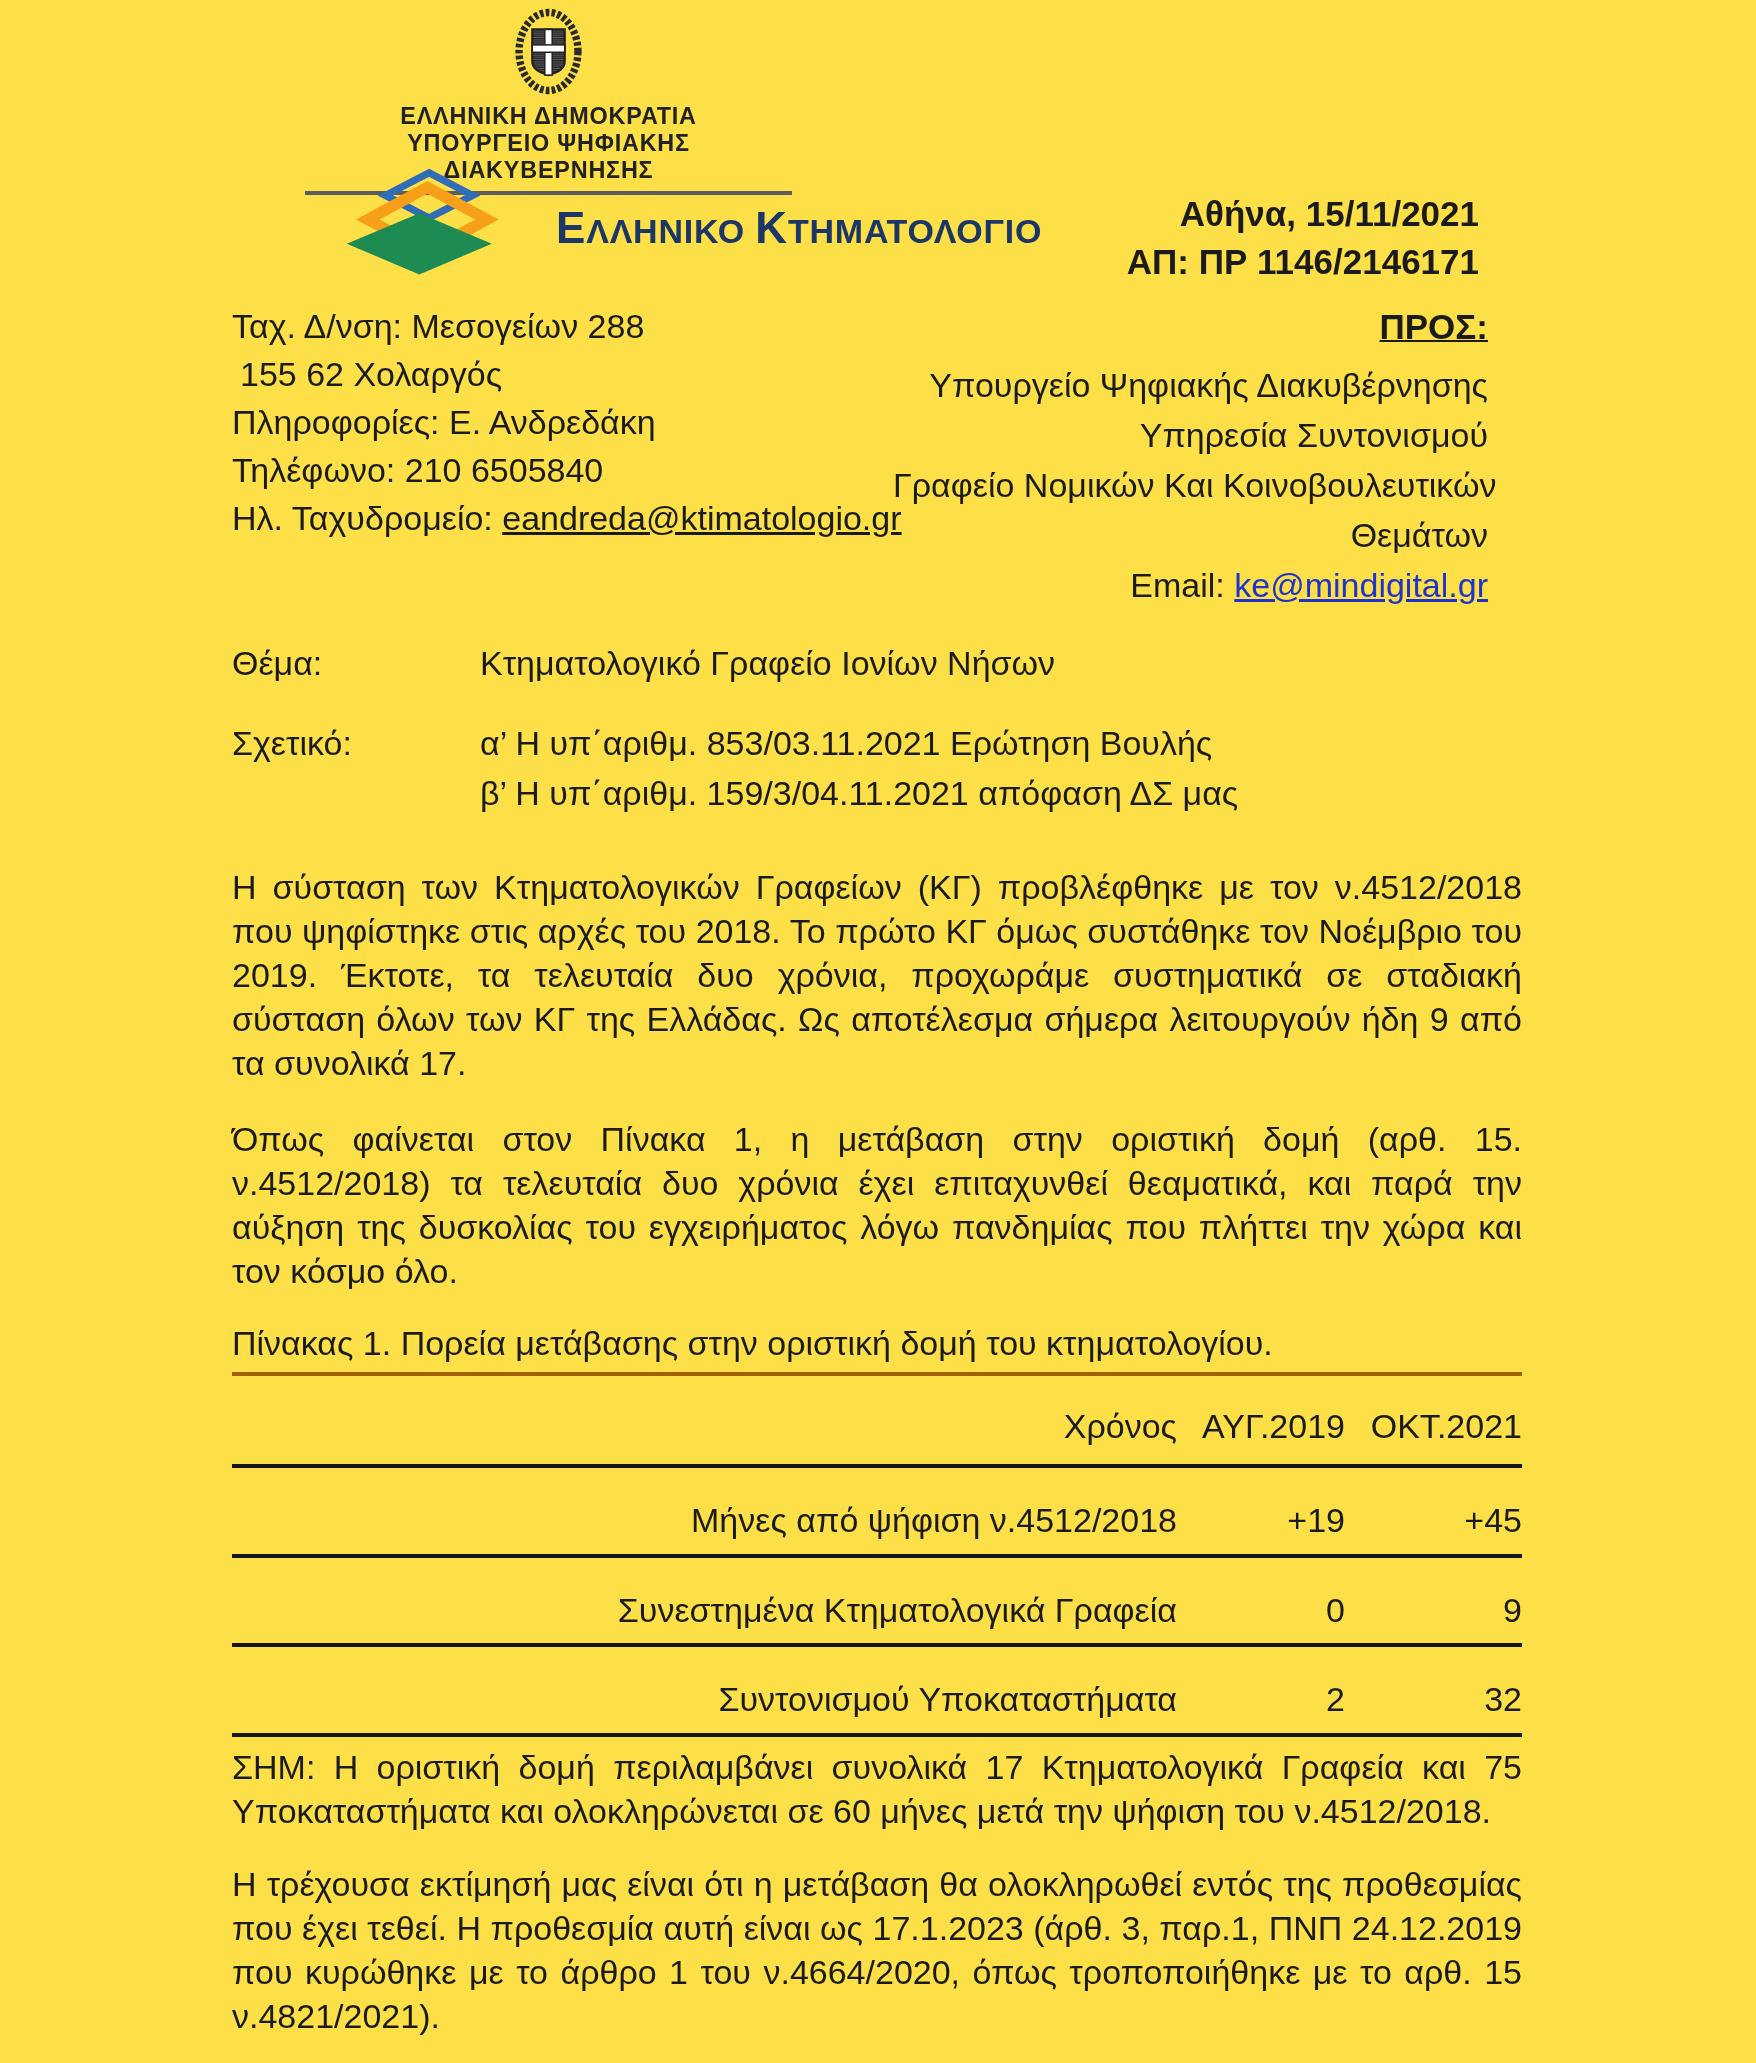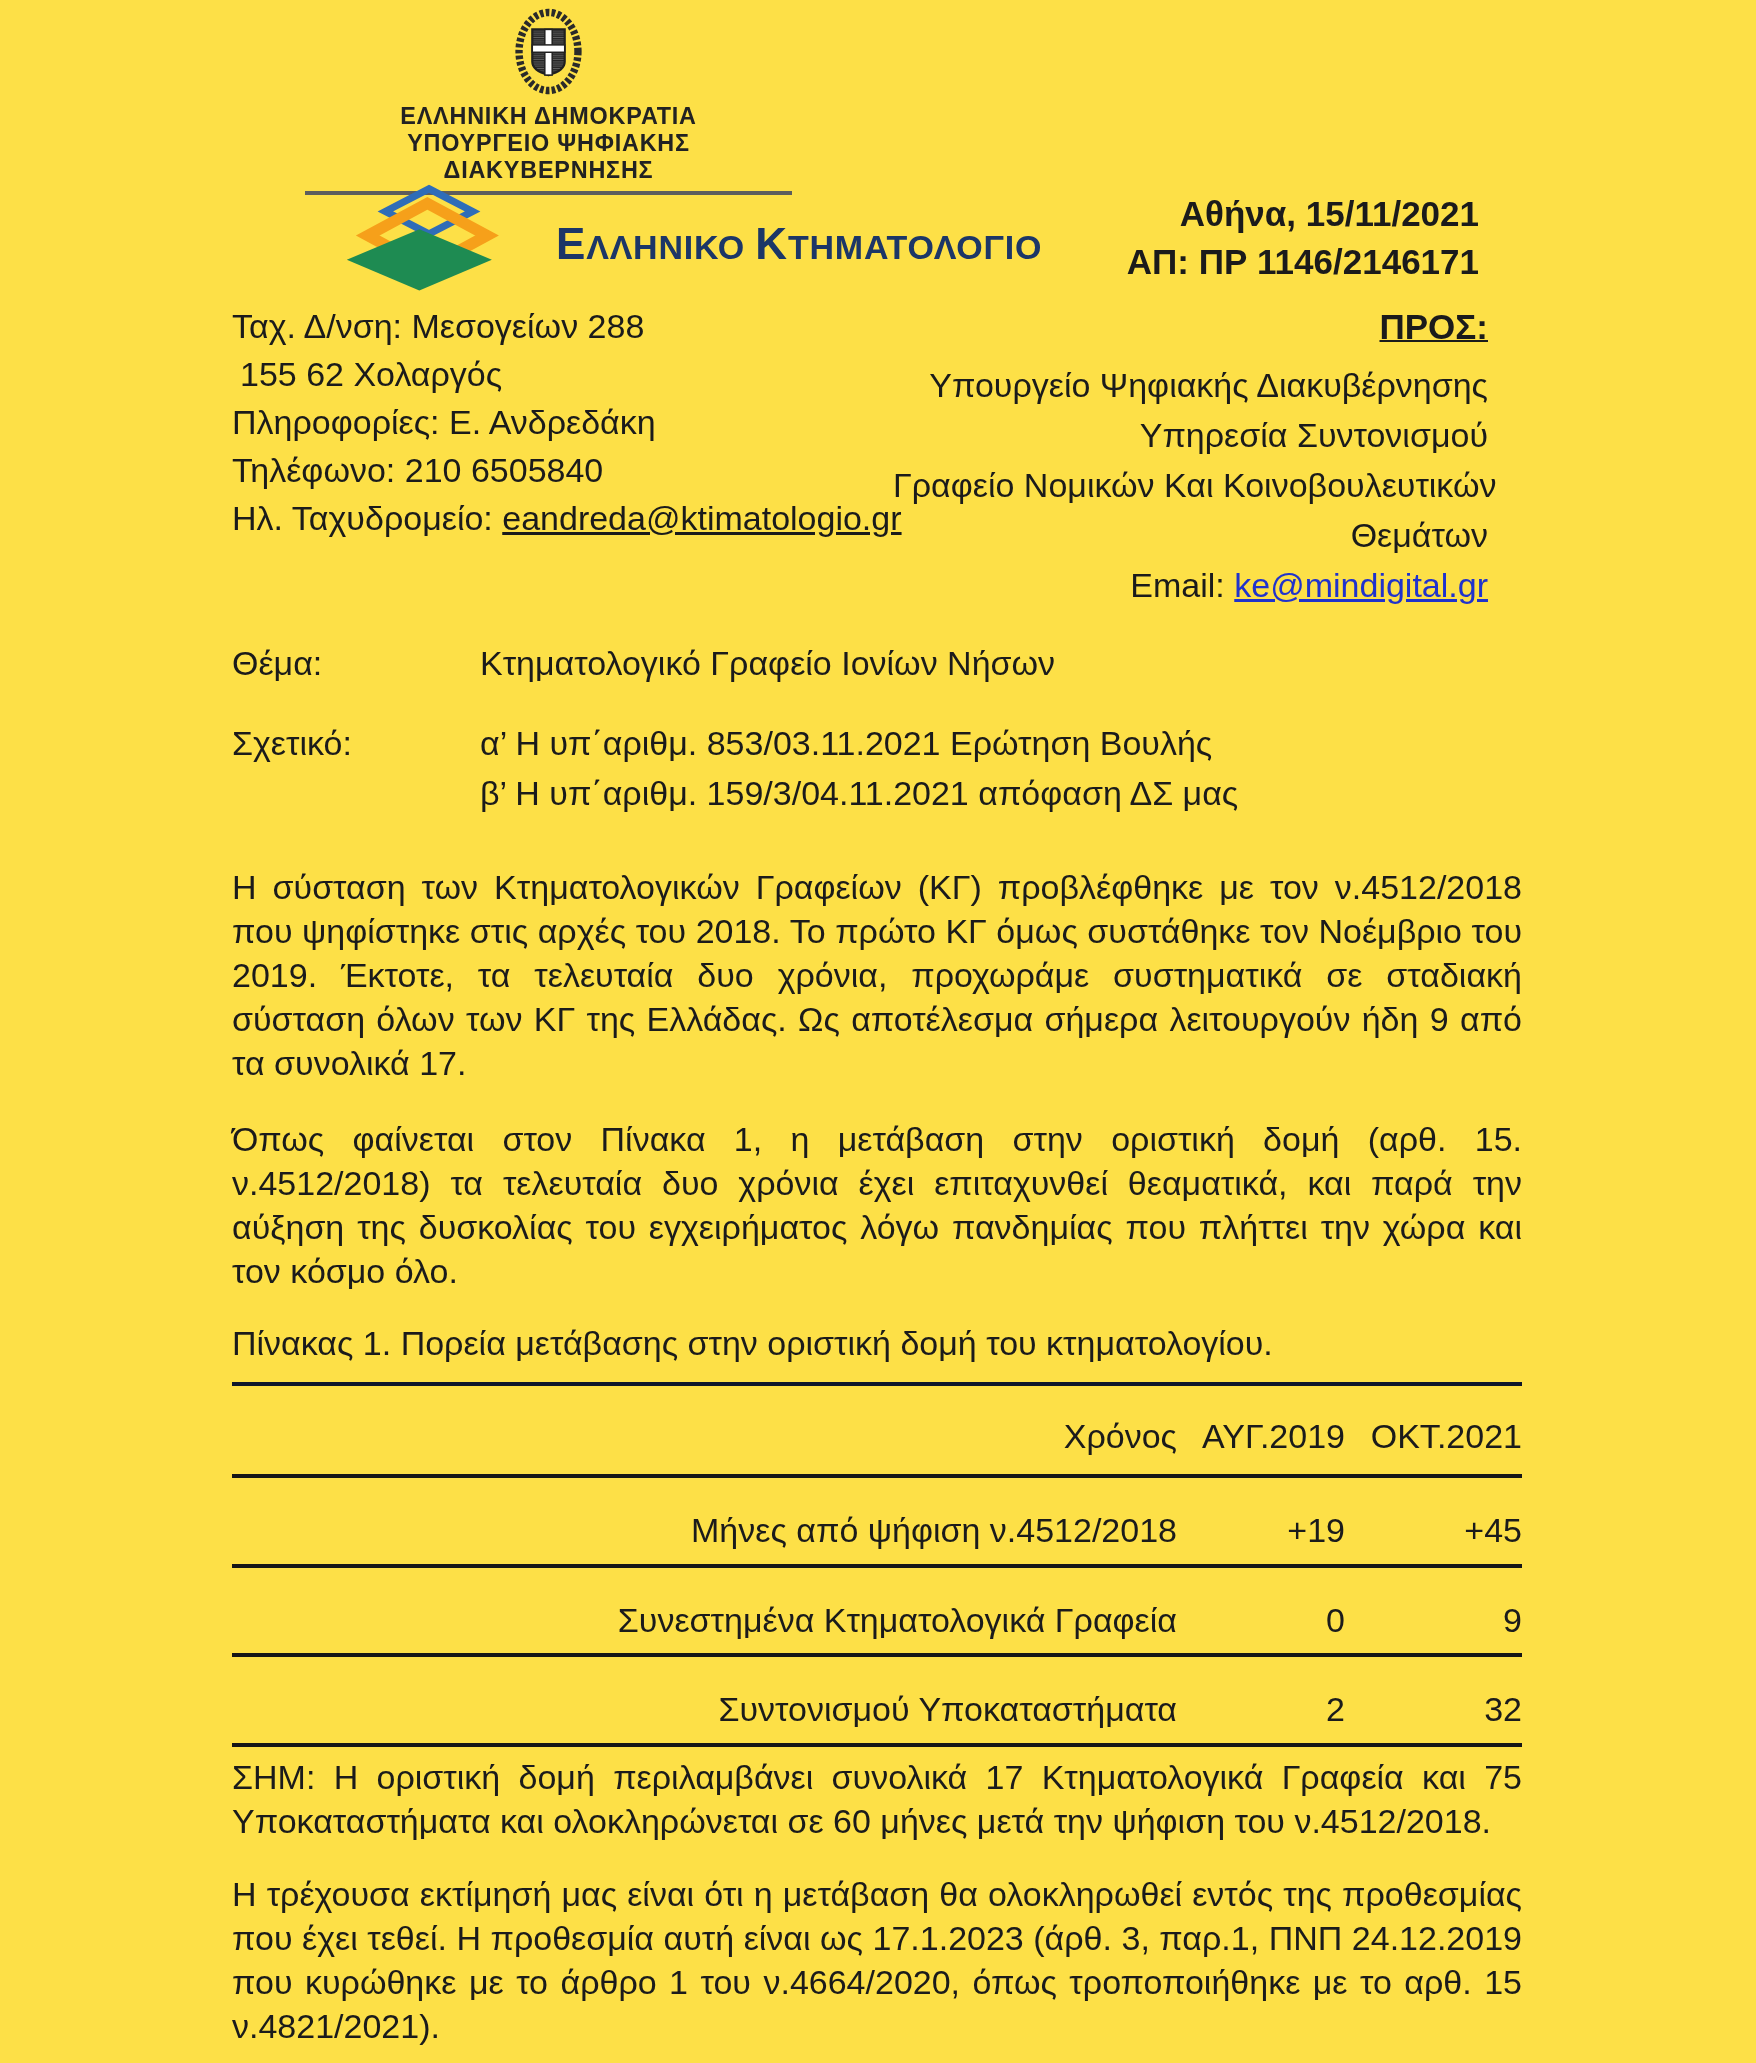--- a/index.html
+++ b/index.html
@@ -14,21 +14,21 @@
   
   .gov-header{
     position:absolute;left:305px;top:8px;width:487px;
     text-align:center;
   }
   .emblem{display:block;margin:0 auto 4.8px auto;}
   .gov-line{font-size:23.4px;font-weight:600;letter-spacing:0.8px;line-height:27px;color:#222;}
   .gov-rule{border-bottom:4px solid #5d5d5d;padding-bottom:7.3px;}
   
   .logo-row{
-    position:absolute;left:329px;top:184px;
+    position:absolute;left:329px;top:168px;
     display:flex;align-items:center;
   }
   .logo-text{
     margin-left:27px;margin-top:11.3px;
     color:#1c3667;font-weight:700;letter-spacing:0.8px;
     font-size:34px;white-space:nowrap;
   }
   .logo-text .cap{font-size:44px;}
   
   .date-block{
@@ -62,21 +62,21 @@
     text-align:justify;text-justify:inter-word;
   }
   .p1{margin-top:47px;}
   .p2{margin-top:32px;}
   .p3{margin-top:29px;}
   .p4{margin-top:24px;}
   .note{margin-top:8px;}
   
   .tbl-caption{
     margin-top:29px;font-size:34px;line-height:42px;
-    border-bottom:4px solid #0f172a;padding-bottom:18px;
+    border-bottom:4px solid #a16207;padding-bottom:8px;
   }
   .tbl-row{
     display:grid;grid-template-columns:945px 168px 1fr;
     font-size:34px;line-height:37px;
     border-bottom:4px solid #161616;
   }
   .tbl-row span{text-align:right;display:block;}
   .tbl-head{padding-top:32px;padding-bottom:19.3px;}
   .tbl-data{padding-top:34px;padding-bottom:14.5px;}
 </style>

